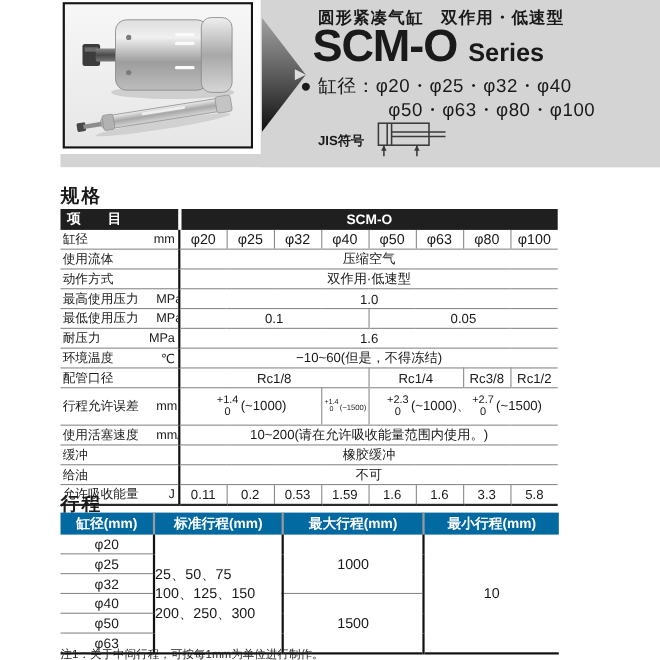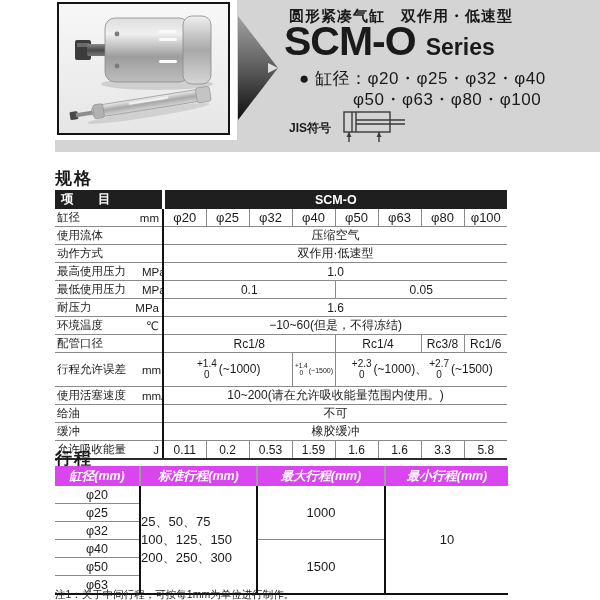--- a/index.html
+++ b/index.html
@@ -18,21 +18,21 @@
   .photo-frame{
     left:57px;top:2px;width:169px;height:129px;
     border:2px solid #141414;background:#f2f2f2;
   }
   .tri{left:238px;top:16px;width:40px;height:104px;}
 
   .hd-subtitle{left:289px;top:7px;font-size:15px;font-weight:bold;letter-spacing:1px;}
   .hd-series{left:284px;top:20px;display:flex;align-items:baseline;}
   .hd-series .nm{font-size:41px;font-weight:800;letter-spacing:-1px;line-height:1.05;}
   .hd-series .sx{font-size:23px;font-weight:800;margin-left:10px;letter-spacing:0;}
-  .hd-bore1{left:299px;top:67px;font-size:17px;font-weight:500;letter-spacing:.5px;}
+  .hd-bore1{left:273px;top:67px;font-size:17px;font-weight:500;letter-spacing:.5px;}
   .hd-bore2{left:353px;top:88px;font-size:17px;font-weight:500;letter-spacing:.5px;}
   .hd-jis{left:289px;top:120px;font-size:12px;font-weight:bold;}
   .jis-svg{left:342px;top:107px;}
 
   
   .sec-title{font-size:17px;font-weight:bold;letter-spacing:2px;}
   .t-spec{left:55px;top:167px;}
   .t-stroke{left:55px;top:447px;}
   .note{left:55px;top:588px;font-size:10.5px;color:#222;}
 
@@ -53,21 +53,21 @@
   .spec-table tr.tall td{height:33px;}
   .bore-val{font-size:13px;}
 
   .tol{display:inline-flex;flex-direction:column;line-height:1.05;font-size:10px;
     text-align:center;vertical-align:middle;margin:0 2px;}
   .tol-sm{font-size:6.5px;margin:0 1px;}
   .rng-sm{font-size:7px;}
 
   
   .stroke-table{left:55px;top:466px;width:453px;font-size:12.5px;border-bottom:2px solid #111;}
-  .stroke-table th{background:#d946ef;color:#fff;height:20px;font-size:12.5px;font-weight:bold;padding:0;font-style:italic;}
+  .stroke-table th{background:#0369a1;color:#fff;height:20px;font-size:12.5px;font-weight:bold;padding:0;}
   .stroke-table th + th{border-left:2px solid #9a9a9a;}
   .stroke-table td{padding:0;text-align:center;}
   .stroke-table td.bore{height:17px;border-bottom:1px solid #8a8a8a;border-right:2px solid #111;}
   .stroke-table tr:last-child td.bore{border-bottom:none;}
   .stroke-table td.std{border-right:2px solid #111;text-align:left;vertical-align:middle;line-height:18px;font-size:13px;}
   .stroke-table td.max{border-right:2px solid #111;vertical-align:middle;font-size:13px;}
   .stroke-table td.max-top{border-bottom:1px solid #8a8a8a;}
   .stroke-table td.min{vertical-align:middle;font-size:13px;}
 </style>
 </head>
@@ -262,21 +262,21 @@
   <tr>
     <td class="lbl">
           <div class="wrap">
             <span>配管口径</span>
             <span></span>
           </div>
         </td>
     <td class="v" colspan="4">Rc1/8</td>
     <td class="v" colspan="2">Rc1/4</td>
     <td class="v">Rc3/8</td>
-    <td class="v">Rc1/6</td>
+    <td class="v">Rc1/2</td>
   </tr>
 
   <tr class="tall">
     <td class="lbl">
           <div class="wrap">
             <span>行程允许误差</span>
             <span>mm</span>
           </div>
         </td>
     <td class="v" colspan="3">
@@ -308,35 +308,35 @@
             <span>使用活塞速度</span>
             <span>mm/s</span>
           </div>
         </td>
     <td class="v" colspan="8">10~200(请在允许吸收能量范围内使用。)</td>
   </tr>
 
   <tr>
     <td class="lbl">
           <div class="wrap">
+            <span>缓冲</span>
+            <span></span>
+          </div>
+        </td>
+    <td class="v" colspan="8">橡胶缓冲</td>
+  </tr>
+
+  <tr>
+    <td class="lbl">
+          <div class="wrap">
             <span>给油</span>
             <span></span>
           </div>
         </td>
     <td class="v" colspan="8">不可</td>
-  </tr>
-
-  <tr>
-    <td class="lbl">
-          <div class="wrap">
-            <span>缓冲</span>
-            <span></span>
-          </div>
-        </td>
-    <td class="v" colspan="8">橡胶缓冲</td>
   </tr>
 
   <tr class="last">
     <td class="lbl">
           <div class="wrap">
             <span>允许吸收能量</span>
             <span>J</span>
           </div>
         </td>
     <td class="v">0.11</td>

